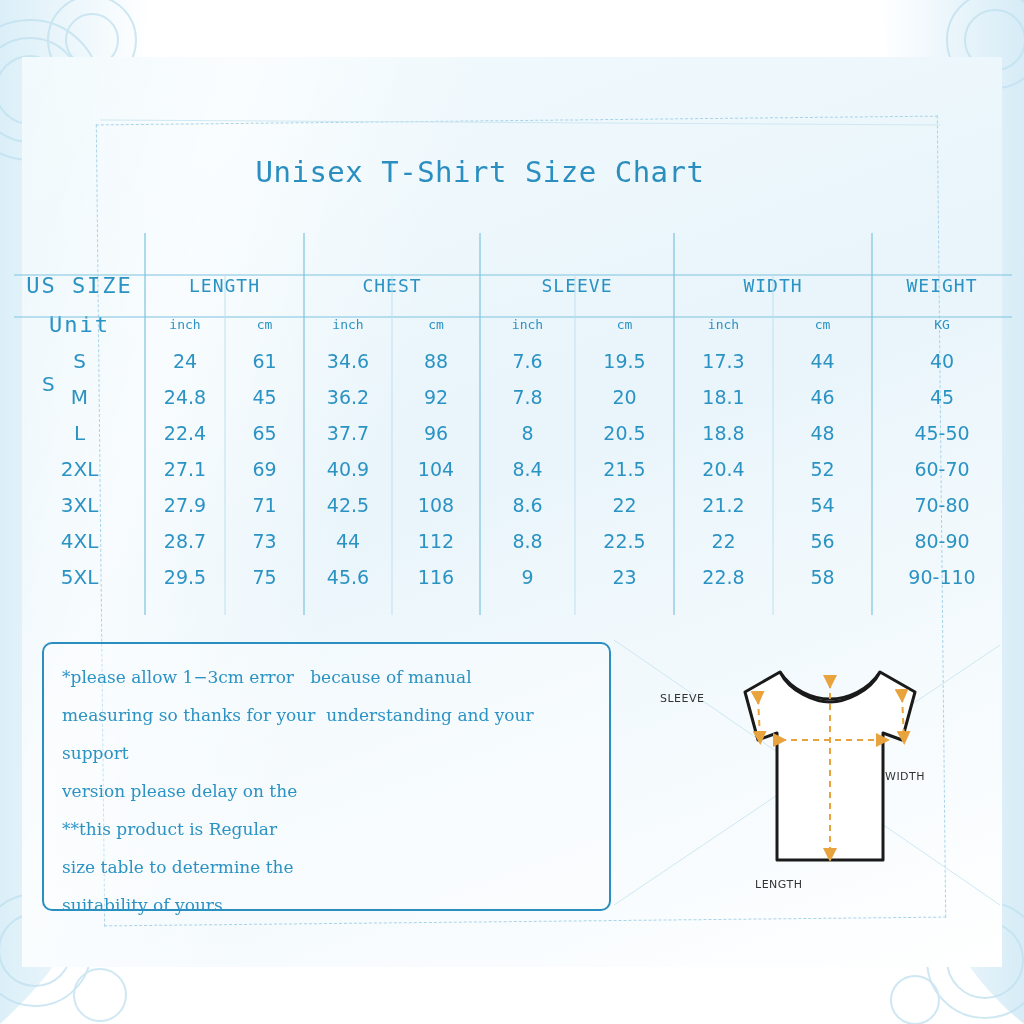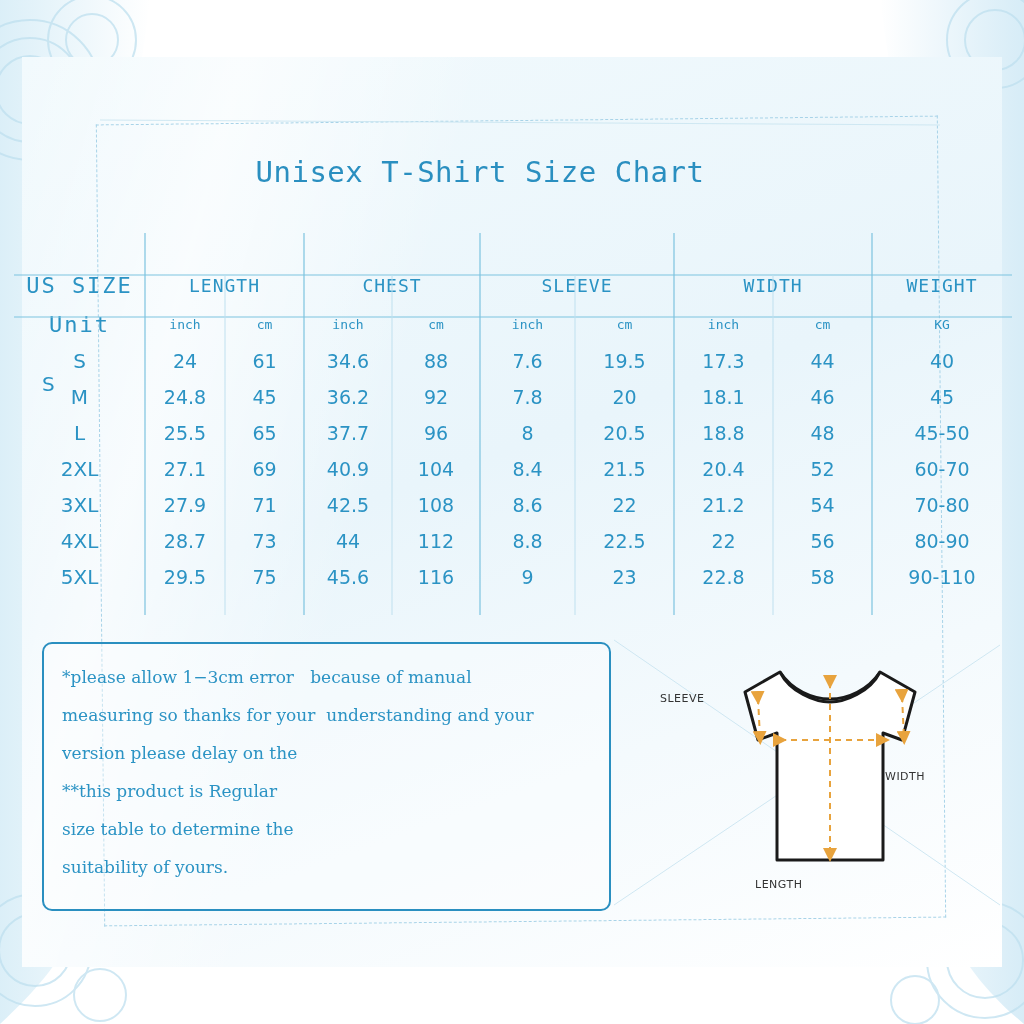--- a/index.html
+++ b/index.html
@@ -301,21 +301,21 @@
           <td class="cell">36.2</td>
           <td class="cell">92</td>
           <td class="cell">7.8</td>
           <td class="cell">20</td>
           <td class="cell">18.1</td>
           <td class="cell">46</td>
           <td class="cell">45</td>
         </tr>
         <tr>
           <td class="row-size">L</td>
-          <td class="cell">25.5</td>
+          <td class="cell">22.4</td>
           <td class="cell">65</td>
           <td class="cell">37.7</td>
           <td class="cell">96</td>
           <td class="cell">8</td>
           <td class="cell">20.5</td>
           <td class="cell">18.8</td>
           <td class="cell">48</td>
           <td class="cell">45-50</td>
         </tr>
         <tr>
@@ -368,20 +368,21 @@
         </tr>
       </tbody>
     </table>
   </div>
 
   <div style="position:absolute;left:42px;top:372px;font-size:20px;color:#2b93c4;">S</div>
 
   <div class="note-box">
     <div class="note-line">*please allow 1−3cm error   because of manual</div>
     <div class="note-line">measuring so thanks for your  understanding and your</div>
+    <div class="note-line">support</div>
     <div class="note-line">version please delay on the</div>
     <div class="note-line">**this product is Regular</div>
     <div class="note-line">size table to determine the</div>
     <div class="note-line">suitability of yours.</div>
   </div>
 
   <div class="shirt-area">
     <svg width="360" height="290" viewBox="0 0 360 290" xmlns="http://www.w3.org/2000/svg">
       <defs>
         <marker id="arrHead" markerWidth="7" markerHeight="7" refX="3.5" refY="3.5" orient="auto">

